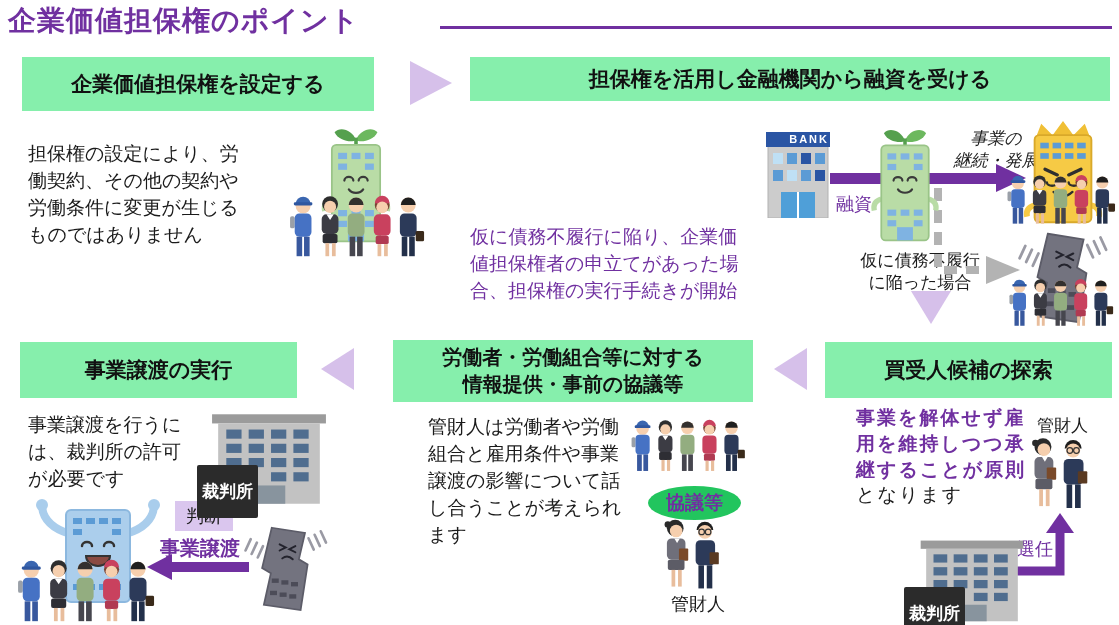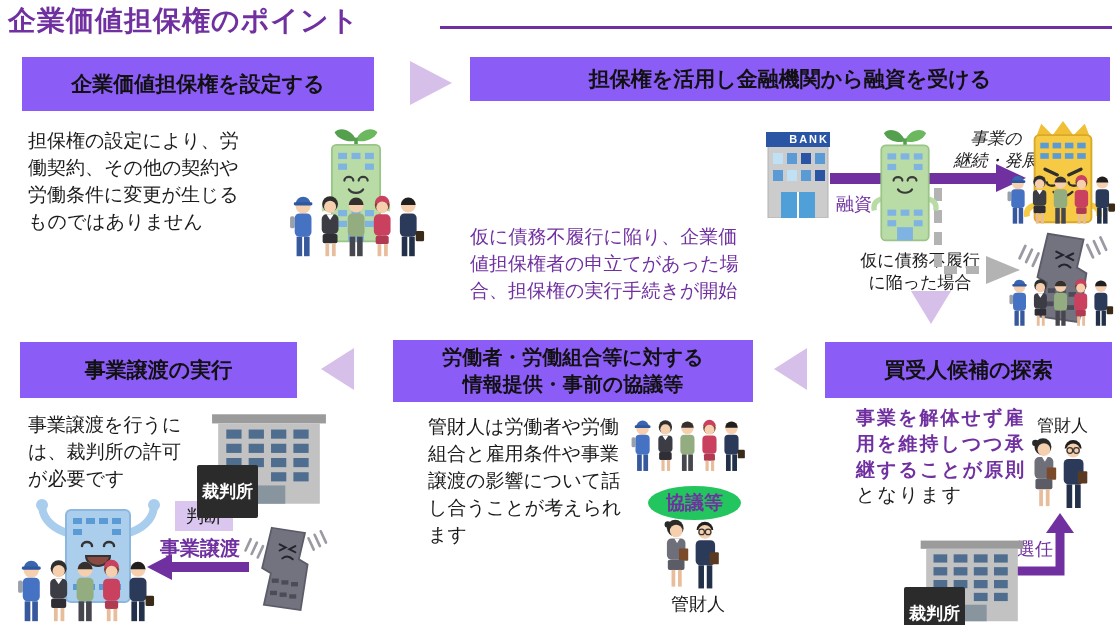--- a/index.html
+++ b/index.html
@@ -7,36 +7,36 @@
     position:relative; width:1119px; height:625px; overflow:hidden;
     font-family:"Liberation Sans","DejaVu Sans",sans-serif;
     color:#1a1a1a; background:#ffffff;
   }
   .abs{position:absolute;}
   .preline{white-space:pre-line;}
   
   #title{left:8px; top:2px; font-size:28px; font-weight:bold; color:#7030A0; letter-spacing:1px;}
   #title-rule{left:440px; top:26px; width:672px; height:3px; background:#7030A0;}
   
-  .hdr{background:#8b5cf6; display:flex; align-items:center; justify-content:center;
+  .hdr{background:#86efac; display:flex; align-items:center; justify-content:center;
        font-weight:bold; color:#111; text-align:center;}
   #h1{left:22px; top:57px; width:352px; height:54px; font-size:21px;}
   #h2{left:470px; top:57px; width:640px; height:44px; font-size:21px;}
   #h5{left:20px; top:342px; width:277px; height:56px; font-size:21px;}
   #h4{left:393px; top:340px; width:360px; height:62px; font-size:20px; line-height:1.35;}
   #h3{left:825px; top:342px; width:287px; height:56px; font-size:21px;}
   
   .tri{width:0; height:0;}
   #tri-r{left:410px; top:61px; border-top:22px solid transparent; border-bottom:22px solid transparent; border-left:42px solid #d6c0ea;}
   #tri-l1{left:321px; top:348px; border-top:21px solid transparent; border-bottom:21px solid transparent; border-right:33px solid #d6c0ea;}
   #tri-l2{left:774px; top:348px; border-top:21px solid transparent; border-bottom:21px solid transparent; border-right:33px solid #d6c0ea;}
   #tri-d{left:911px; top:291px; border-left:20px solid transparent; border-right:20px solid transparent; border-top:33px solid #d6c0ea;}
   
   .body-text{font-size:19px; line-height:1.42; color:#1a1a1a;}
-  #b1{left:28px; top:128px; width:285px;}
+  #b1{left:28px; top:141px; width:285px;}
   #b2{left:470px; top:126px; width:315px;}
   #n2{left:470px; top:224px; width:318px; color:#7030A0;}
   #b5{left:28px; top:412px; width:205px;}
   #b4{left:428px; top:414px; width:210px;}
   #n3{left:836px; top:405px; width:200px;margin-left:20px;}
   #n3 .np{font-weight:bold; color:#7030A0; letter-spacing:2px; font-size:19px; line-height:1.36; display:block;}
   #n3 .ns{display:block; font-size:19px; line-height:1.36; color:#1a1a1a; letter-spacing:2px;}
   
   .lbl{font-size:17px; line-height:1.3; color:#1a1a1a;}
   #bank-label{left:767px; top:133px; width:62px; text-align:right; color:#fff; font-size:11px; font-weight:bold; letter-spacing:2px;}

